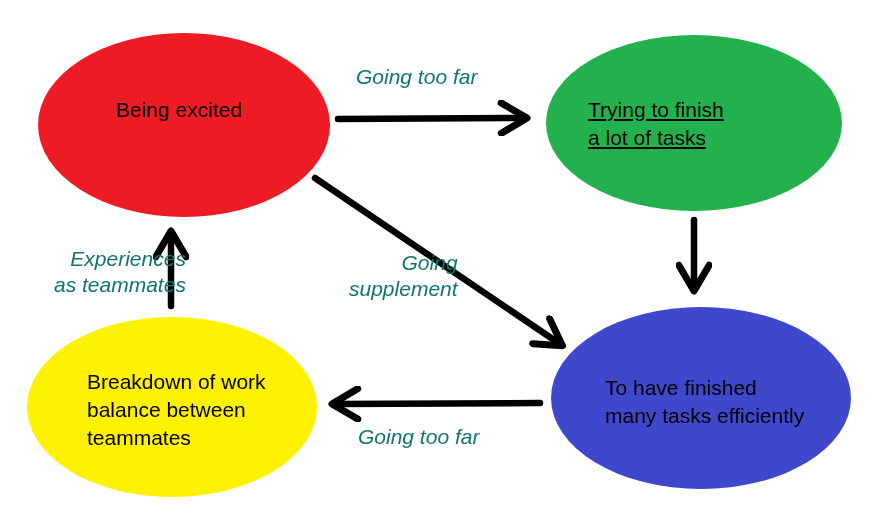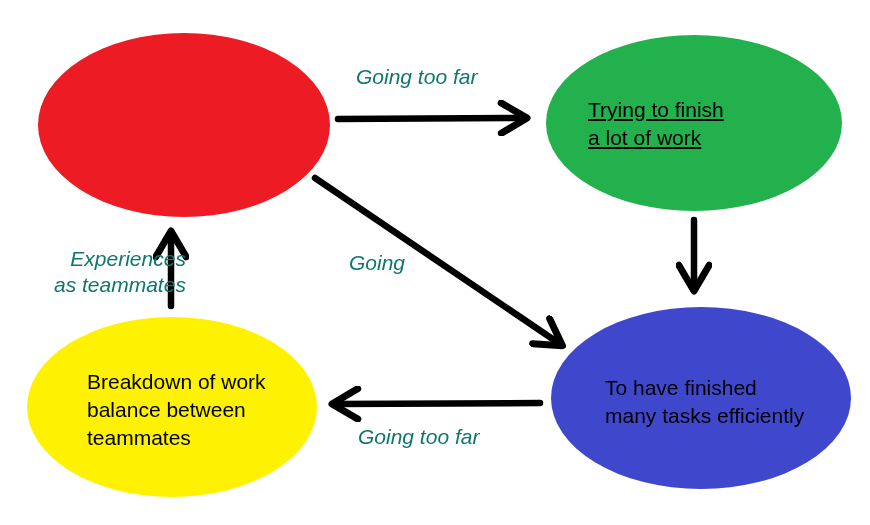--- a/index.html
+++ b/index.html
@@ -58,25 +58,26 @@
     <ellipse cx="172" cy="407" rx="145" ry="90" fill="#fff200"></ellipse>
 
     <line x1="338" y1="119" x2="524" y2="118" stroke="#000000" stroke-width="6.5" stroke-linecap="round" marker-end="url(#arrowhead)"></line>
     <line x1="694" y1="220" x2="694" y2="288" stroke="#000000" stroke-width="6.5" stroke-linecap="round" marker-end="url(#arrowhead)"></line>
     <line x1="315" y1="178" x2="560" y2="344" stroke="#000000" stroke-width="6.5" stroke-linecap="round" marker-end="url(#arrowhead)"></line>
     <line x1="540" y1="403" x2="335" y2="404" stroke="#000000" stroke-width="6.5" stroke-linecap="round" marker-end="url(#arrowhead)"></line>
     <line x1="171" y1="306" x2="171" y2="234" stroke="#000000" stroke-width="6.5" stroke-linecap="round" marker-end="url(#arrowhead)"></line>
   </svg>
 
   <div class="node-label" style="left:116px; top:96px;">
+    <div>Being excited</div>
   </div>
 
   <div class="node-label" style="left:588px; top:96px;text-decoration:underline;">
     <div>Trying to finish</div>
-    <div>a lot of work</div>
+    <div>a lot of tasks</div>
   </div>
 
   <div class="node-label" style="left:605px; top:374px;">
     <div>To have finished</div>
     <div>many tasks efficiently</div>
   </div>
 
   <div class="node-label" style="left:87px; top:368px;">
     <div>Breakdown of work</div>
     <div>balance between</div>
@@ -85,20 +86,21 @@
 
   <div class="edge-label" style="left:356px; top:64px;">
     <div>Going too far</div>
   </div>
 
   <div class="edge-label" style="left:723px; top:226px;">
   </div>
 
   <div class="edge-label" style="left:349px; top:250px;">
     <div>Going</div>
+    <div>supplement</div>
   </div>
 
   <div class="edge-label" style="left:358px; top:424px;">
     <div>Going too far</div>
   </div>
 
   <div class="edge-label" style="left:34px; top:246px;margin-left:20px;">
     <div>Experiences</div>
     <div>as teammates</div>
   </div>

